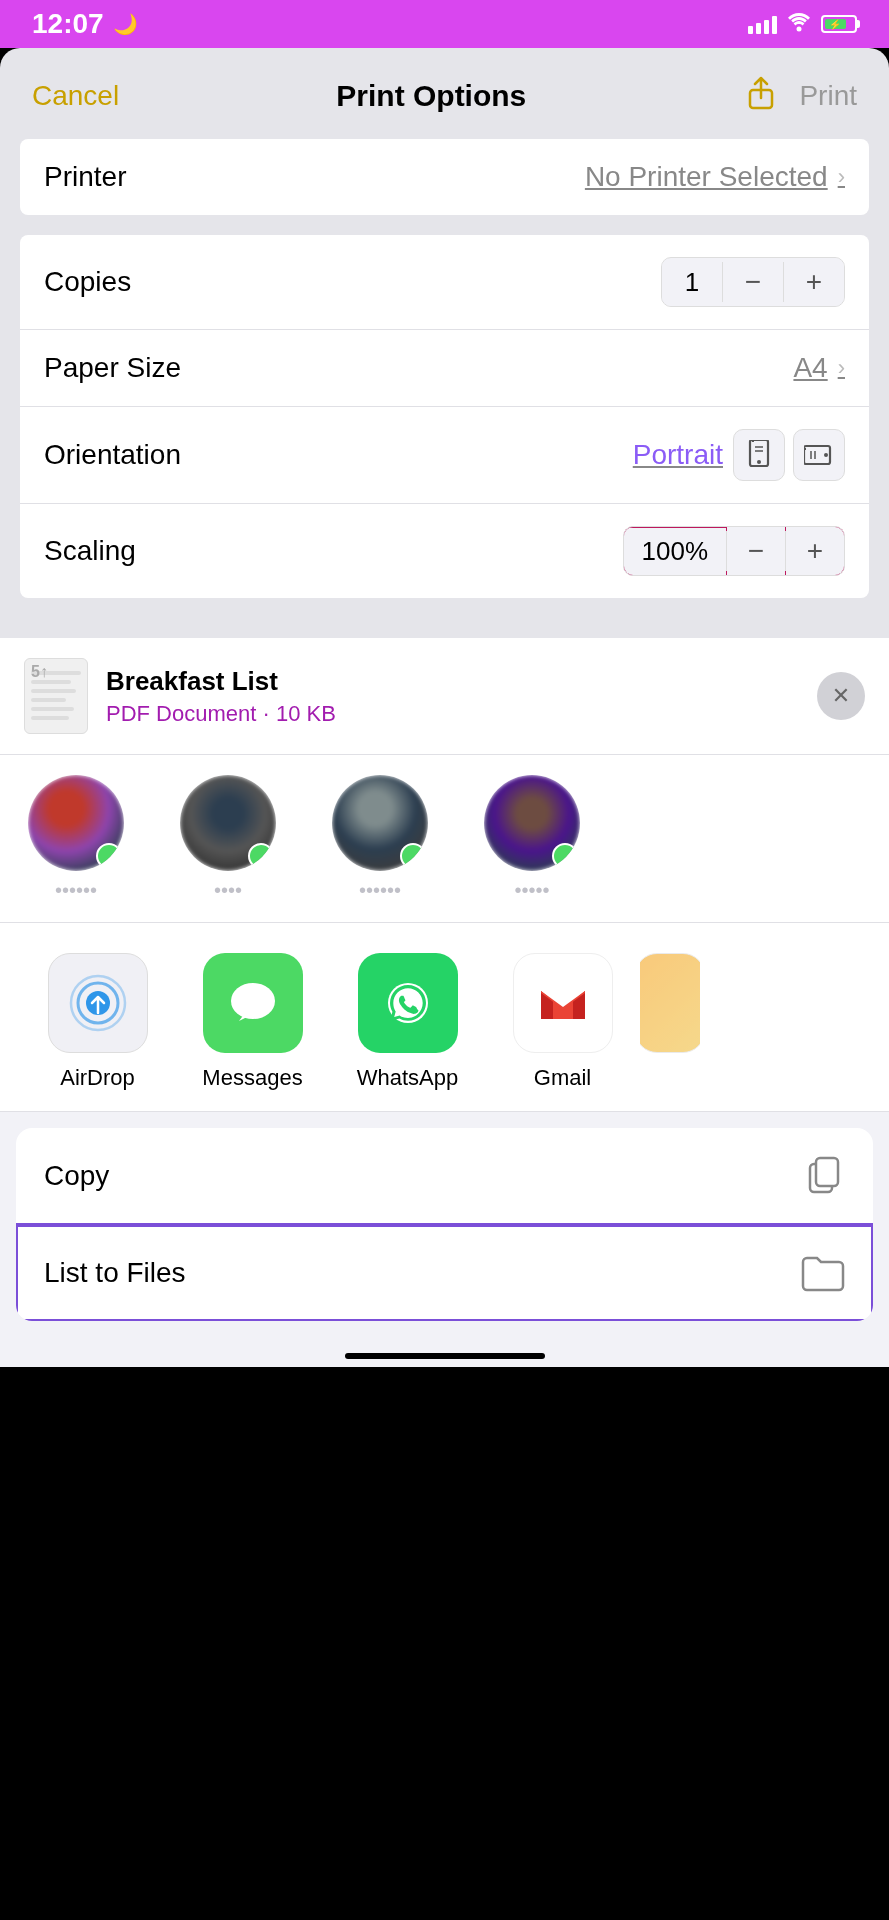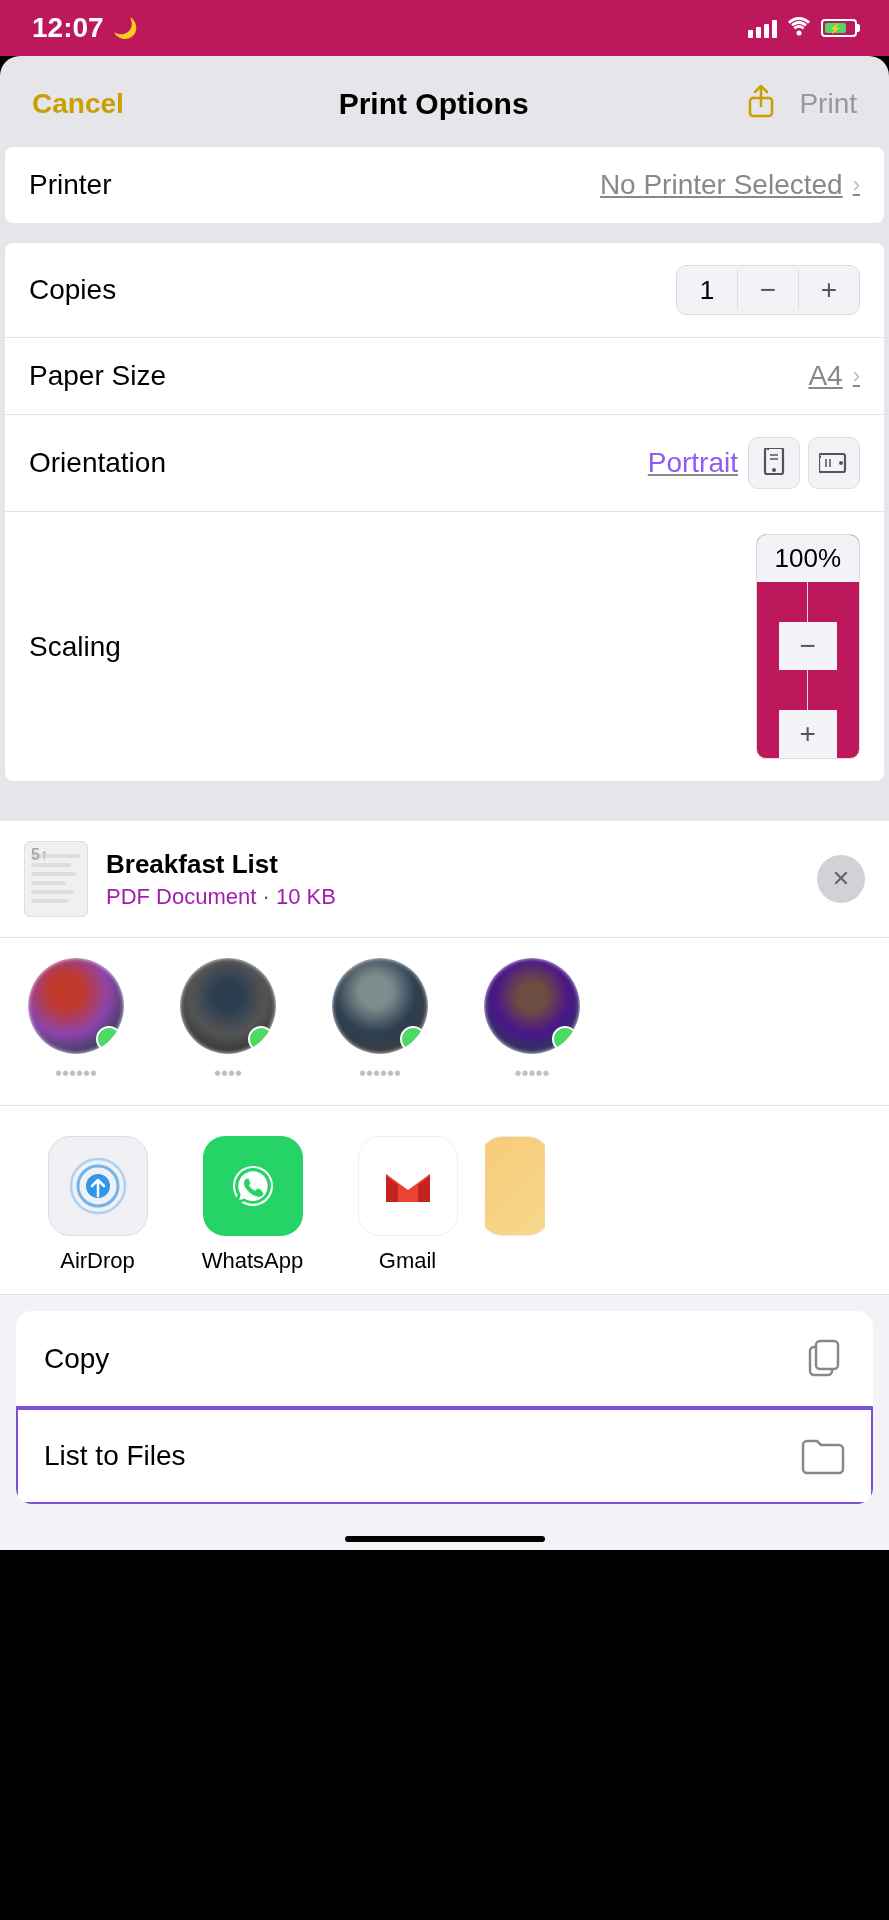--- a/index.html
+++ b/index.html
@@ -7,22 +7,22 @@
     body {
       width: 889px;
       min-height: 1920px;
       background: #000;
       font-family: -apple-system, 'SF Pro Display', 'Helvetica Neue', Arial, sans-serif;
       overflow-x: hidden;
     }
 
     
     .status-bar {
-      background: #be185d;
-      height: 56px;
+      background: #d946ef;
+      height: 48px;
       display: flex;
       align-items: center;
       justify-content: space-between;
       padding: 0 32px;
     }
     .status-time {
       color: #fff;
       font-size: 28px;
       font-weight: 600;
     }
@@ -92,21 +92,21 @@
     
     .print-header {
       display: flex;
       align-items: center;
       justify-content: space-between;
       padding: 28px 32px 24px;
     }
     .cancel-btn {
       color: #c8a000;
       font-size: 28px;
-      font-weight: 700;
+      font-weight: 400;
       background: none;
       border: none;
       cursor: pointer;
     }
     .header-title {
       font-size: 30px;
       font-weight: 700;
       color: #000;
     }
     .header-right {
@@ -129,21 +129,21 @@
       background: none;
       border: none;
       cursor: pointer;
       text-align: center;
     }
 
     
     .options-card {
       background: #fff;
       border-radius: 8px;
-      margin: 0 5px 20px;
+      margin: 0 20px 20px;
       overflow: hidden;
     }
     .option-row {
       display: flex;
       align-items: center;
       justify-content: space-between;
       padding: 22px 24px;
       border-bottom: 1px solid #e0e0e5;
     }
     .option-row:last-child {
@@ -222,21 +222,20 @@
     }
 
     
     .scaling-stepper {
       display: flex;
       align-items: center;
       border: 1px solid #ddd;
       border-radius: 10px;
       overflow: hidden;
       background: #be185d;
-      flex-direction: column;
     }
     .scaling-value {
       padding: 8px 18px;
       font-size: 26px;
       color: #000;
       background: #f2f2f7;
     }
     .scaling-divider {
       width: 1px;
       height: 40px;
@@ -689,20 +688,29 @@
         <svg class="airdrop-svg" viewBox="0 0 60 60" fill="none">
           <circle cx="30" cy="30" r="12" fill="#1a8ce8" opacity="0.9"></circle>
           <circle cx="30" cy="30" r="20" stroke="#1a8ce8" stroke-width="3" fill="none" opacity="0.6"></circle>
           <circle cx="30" cy="30" r="27" stroke="#1a8ce8" stroke-width="2.5" fill="none" opacity="0.3"></circle>
           <path d="M30 24 L30 40 M24 30 L30 24 L36 30" stroke="white" stroke-width="2.5" stroke-linecap="round" stroke-linejoin="round"></path>
         </svg>
       </div>
       <span class="app-label">AirDrop</span>
     </div>
 
+    <div class="app-item">
+      <div class="app-icon messages-icon">
+        <svg width="60" height="60" viewBox="0 0 60 60" fill="none">
+          <ellipse cx="30" cy="28" rx="22" ry="18" fill="white"></ellipse>
+          <polygon points="22,40 16,48 28,42" fill="white"></polygon>
+        </svg>
+      </div>
+      <span class="app-label">Messages</span>
+    </div>
 
     <div class="app-item">
       <div class="app-icon whatsapp-icon">
         <svg width="62" height="62" viewBox="0 0 62 62" fill="none">
           <circle cx="31" cy="31" r="20" fill="white"></circle>
           <path d="M31 13c-9.9 0-18 8.1-18 18 0 3.2.9 6.2 2.4 8.8L13 49l9.5-2.4c2.5 1.4 5.4 2.2 8.5 2.2 9.9 0 18-8.1 18-18S40.9 13 31 13zm0 33c-2.8 0-5.4-.8-7.7-2.1l-.5-.3-5.6 1.5 1.5-5.5-.4-.6C17.1 37 16.3 34.1 16.3 31c0-8.1 6.6-14.7 14.7-14.7S45.7 22.9 45.7 31 39.1 46 31 46zm8.1-11c-.4-.2-2.5-1.2-2.9-1.4-.4-.1-.7-.2-1 .2-.3.4-1.1 1.4-1.4 1.7-.3.3-.5.3-.9.1-.4-.2-1.8-.7-3.4-2.1-1.3-1.1-2.1-2.5-2.4-2.9-.2-.4 0-.6.2-.8.2-.2.4-.5.6-.7.2-.2.3-.4.4-.7.1-.3 0-.5-.1-.7-.1-.2-1-2.4-1.4-3.3-.4-.8-.7-.7-1-.7h-.9c-.3 0-.8.1-1.3.6-.4.5-1.7 1.6-1.7 4s1.7 4.6 2 5c.2.3 3.4 5.2 8.3 7.3 1.2.5 2.1.8 2.8 1 1.2.4 2.2.3 3.1.2.9-.1 2.5-1 2.9-2 .4-.9.4-1.7.3-1.9-.2-.2-.5-.3-.9-.5z" fill="#25D366"></path>
         </svg>
       </div>
       <span class="app-label">WhatsApp</span>
     </div>

